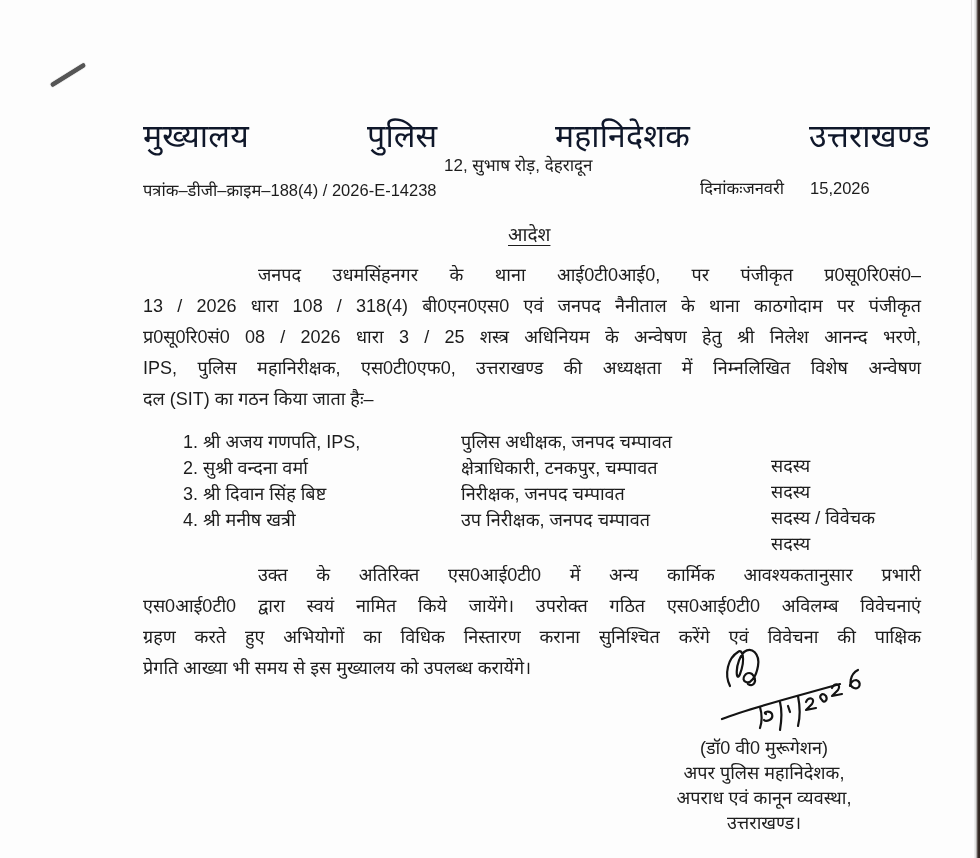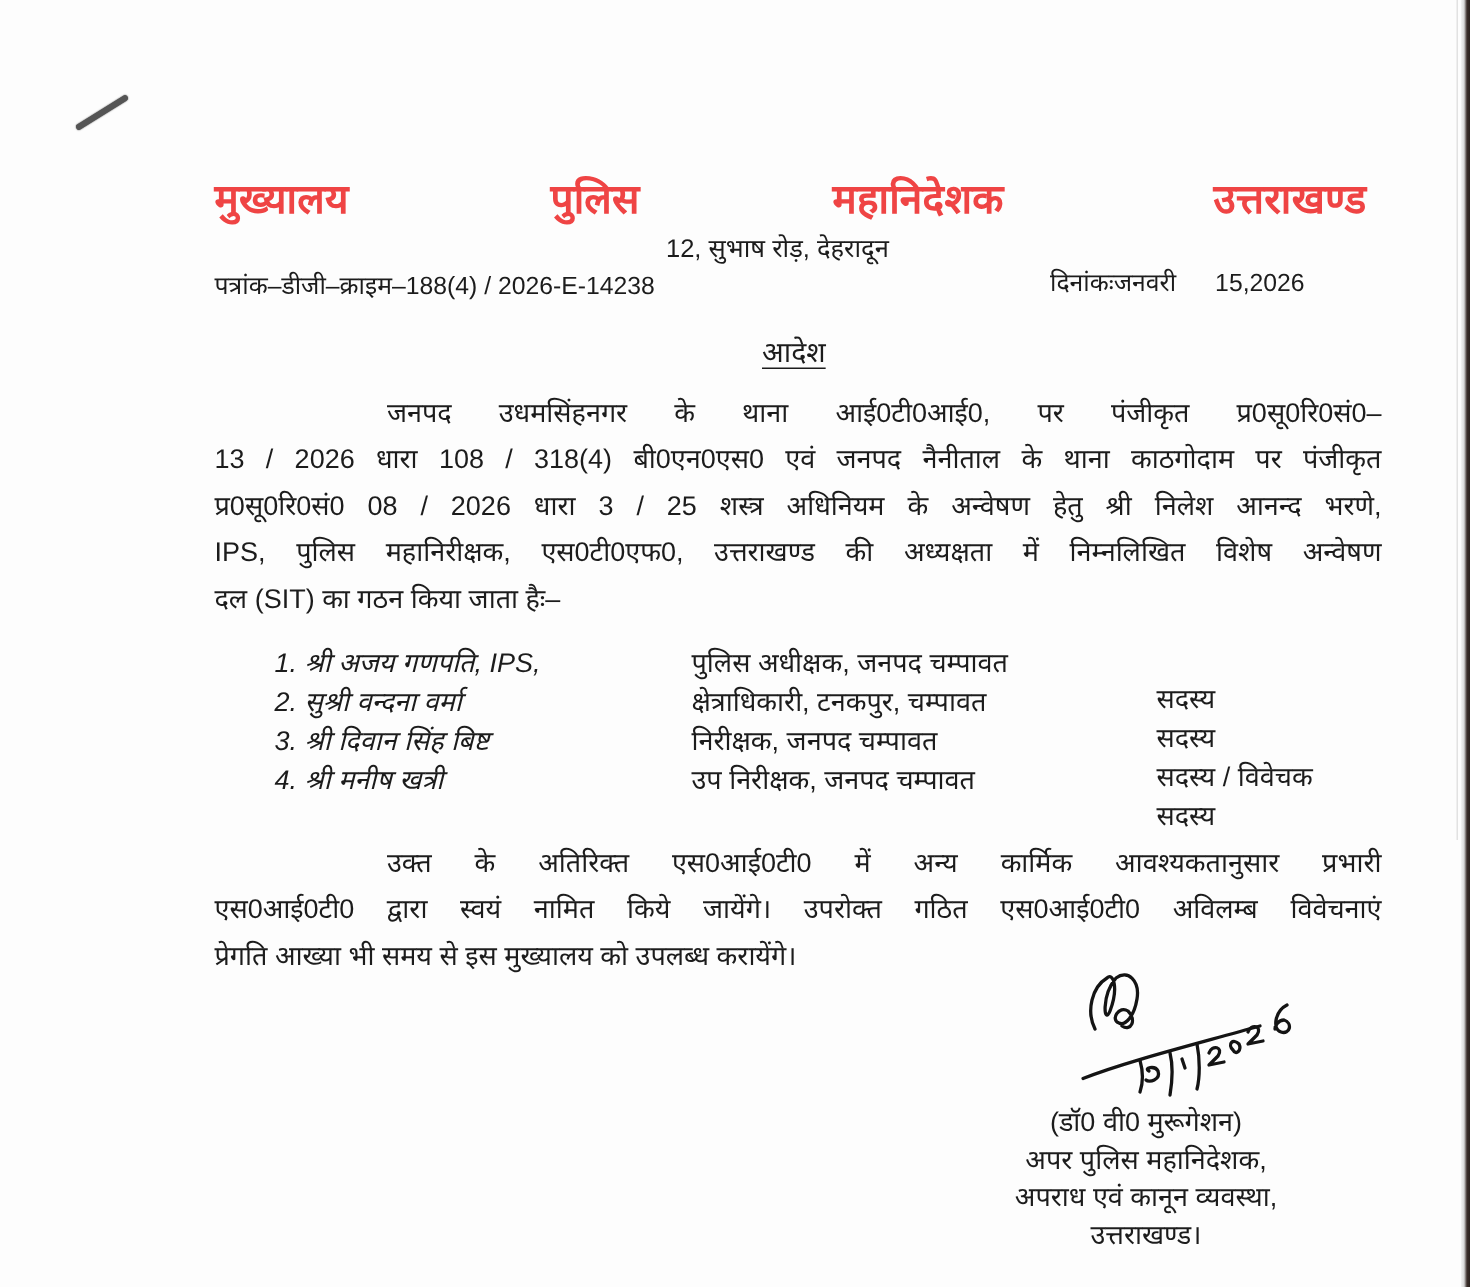--- a/index.html
+++ b/index.html
@@ -16,21 +16,21 @@
   .page-edge-top {
     position:absolute; top:0; right:8px; width:1px; height:560px;
     background:#e2e2e2;
   }
   .pen-mark {
     position:absolute; left:48px; top:73px; width:40px; height:4px;
     background:#555; border-radius:2px; transform:rotate(-32deg);
     box-shadow:0 0 1px #222;
   }
   .abs { position:absolute; white-space:nowrap; }
-  .hdr { top:113px; font-size:27px; font-weight:bold; color:#ef4444; letter-spacing:0.2px; }
+  .hdr { top:113px; font-size:32px; font-weight:normal; color:#0f172a; letter-spacing:0.2px; }
   #h1 { left:143px; }
   #h2 { left:367px; }
   #h3 { left:555px; }
   #h4 { left:809px; }
   .addr { top:153px; left:444px; font-size:17px; }
   .ref { top:178px; left:143px; font-size:16.5px; }
   .date { top:176px; left:700px; font-size:16.5px; }
   .date .d-day { margin-left:26px; }
   .date .d-year { margin-left:0; }
   .title { top:221px; left:508px; font-size:19px; text-decoration:underline; text-underline-offset:4px; }
@@ -40,21 +40,21 @@
     text-align-last:left;
   }
   .para .line { display:block; text-align:justify; text-align-last:justify; white-space:nowrap; }
   .para .line.last { text-align-last:left; }
   .para .indent { padding-left:115px; }
   #p1 { top:260px; }
   #p2 { top:560px; }
   .list { position:absolute; left:183px; top:429px; font-size:18px; }
   .row { position:relative; height:26px; }
   .row span { position:absolute; top:0; white-space:nowrap; }
-  .c-name { left:0;font-style:italic; }
+  .c-name { left:0; }
   .c-post { left:235px;margin-left:43px; }
   .c-role { left:588px;margin-top:24px; }
   .sign-block { position:absolute; left:630px; top:736px; width:268px; text-align:center; font-size:18px; line-height:25px; }
   .sig { position:absolute; left:700px; top:644px; width:180px; height:95px; }
 </style>
 </head>
 <body>
 
 <div class="page-edge"></div>
 <div class="page-edge-top"></div>
@@ -100,20 +100,21 @@
   <div class="row">
     <span class="c-name">4. श्री मनीष खत्री</span>
     <span class="c-post">उप निरीक्षक, जनपद चम्पावत</span>
     <span class="c-role">सदस्य</span>
   </div>
 </div>
 
 <div id="p2" class="para">
   <span class="line indent">उक्त के अतिरिक्त एस0आई0टी0 में अन्य कार्मिक आवश्यकतानुसार प्रभारी</span>
   <span class="line">एस0आई0टी0 द्वारा स्वयं नामित किये जायेंगे। उपरोक्त गठित एस0आई0टी0 अविलम्ब विवेचनाएं</span>
+  <span class="line">ग्रहण करते हुए अभियोगों का विधिक निस्तारण कराना सुनिश्चित करेंगे एवं विवेचना की पाक्षिक</span>
   <span class="line last">प्रेगति आख्या भी समय से इस मुख्यालय को उपलब्ध करायेंगे।</span>
 </div>
 
 <svg class="sig" viewBox="0 0 180 95">
   <g fill="none" stroke="#141414" stroke-width="2.2" stroke-linecap="round" stroke-linejoin="round">
     <path d="M30 42 C 24 30, 28 14, 38 8 C 42 4, 46 14, 40 30 C 36 40, 34 20, 44 8 C 52 2, 60 10, 58 22 C 56 34, 50 40, 46 38 C 40 36, 46 26, 52 30 C 58 36, 54 44, 48 40"></path>
     <path d="M22 75 C 50 64, 90 54, 140 40"></path>
     <path d="M60 63 C 62 70, 62 78, 60 84"></path>
     <path d="M66 70 C 62 68, 70 66, 72 70 C 74 76, 66 78, 64 76"></path>
     <path d="M80 58 C 82 66, 82 74, 80 86"></path>

